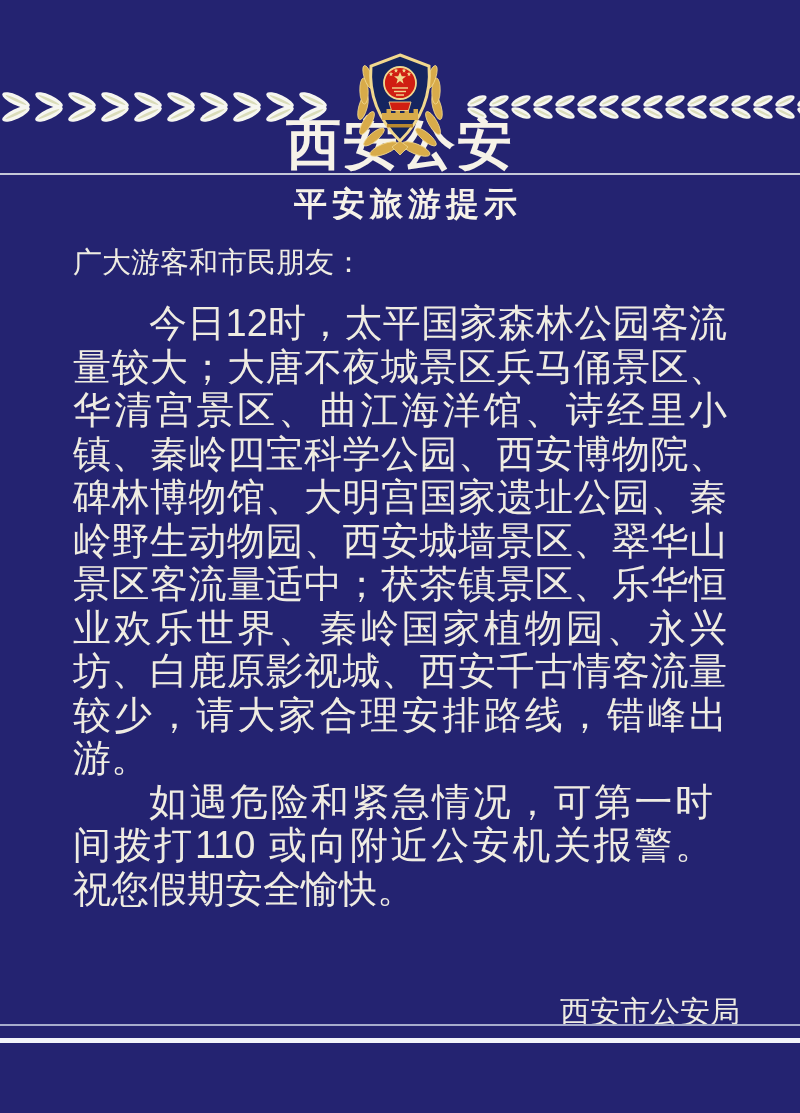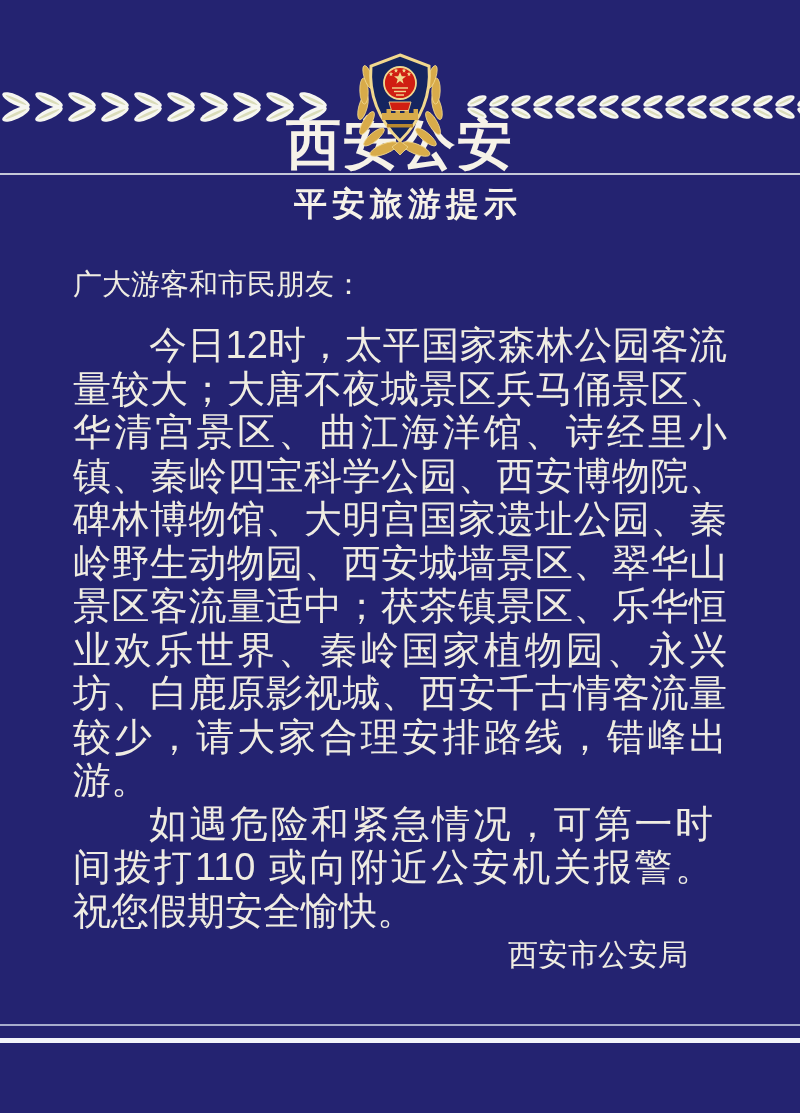--- a/index.html
+++ b/index.html
@@ -27,30 +27,30 @@
     font-size:55px; line-height:56px; font-weight:900; letter-spacing:2px;
     color:var(--title-ink);
   }
   .subtitle{
     margin:15px 0 0; text-align:center;
     font-size:33px; line-height:34px; font-weight:700; letter-spacing:5px;
     color:var(--title-ink);
     padding-left:16px;
   }
   .greeting{
-    margin:41px 73px 0; font-size:29px; line-height:44px; font-weight:500;
+    margin:19px 73px 0; font-size:29px; line-height:44px; font-weight:500;
   }
   .para{
     margin:18px 73px 0; font-size:38px; line-height:43.5px; font-weight:500;
     text-align:justify; text-align-last:left; text-justify:inter-ideograph;
     text-indent:2em;
   }
   .para.p2{margin-top:0; margin-right:87px;}
   .signature{
-    text-align:right; padding-right:112px;
+    margin-top:79px; text-align:right; padding-right:60px;
   }
   .signature .sig-inner{
     display:inline-block; text-align:center;
     font-size:30px; line-height:44px; font-weight:500;
   }
   .rule-bottom-thin{position:absolute; top:1024px; left:0; width:800px; height:2px; background:var(--rule-thin);}
   .rule-bottom-thick{position:absolute; top:1038px; left:0; width:800px; height:5px; background:var(--rule-thick);}
 </style>
 </head>
 <body>

